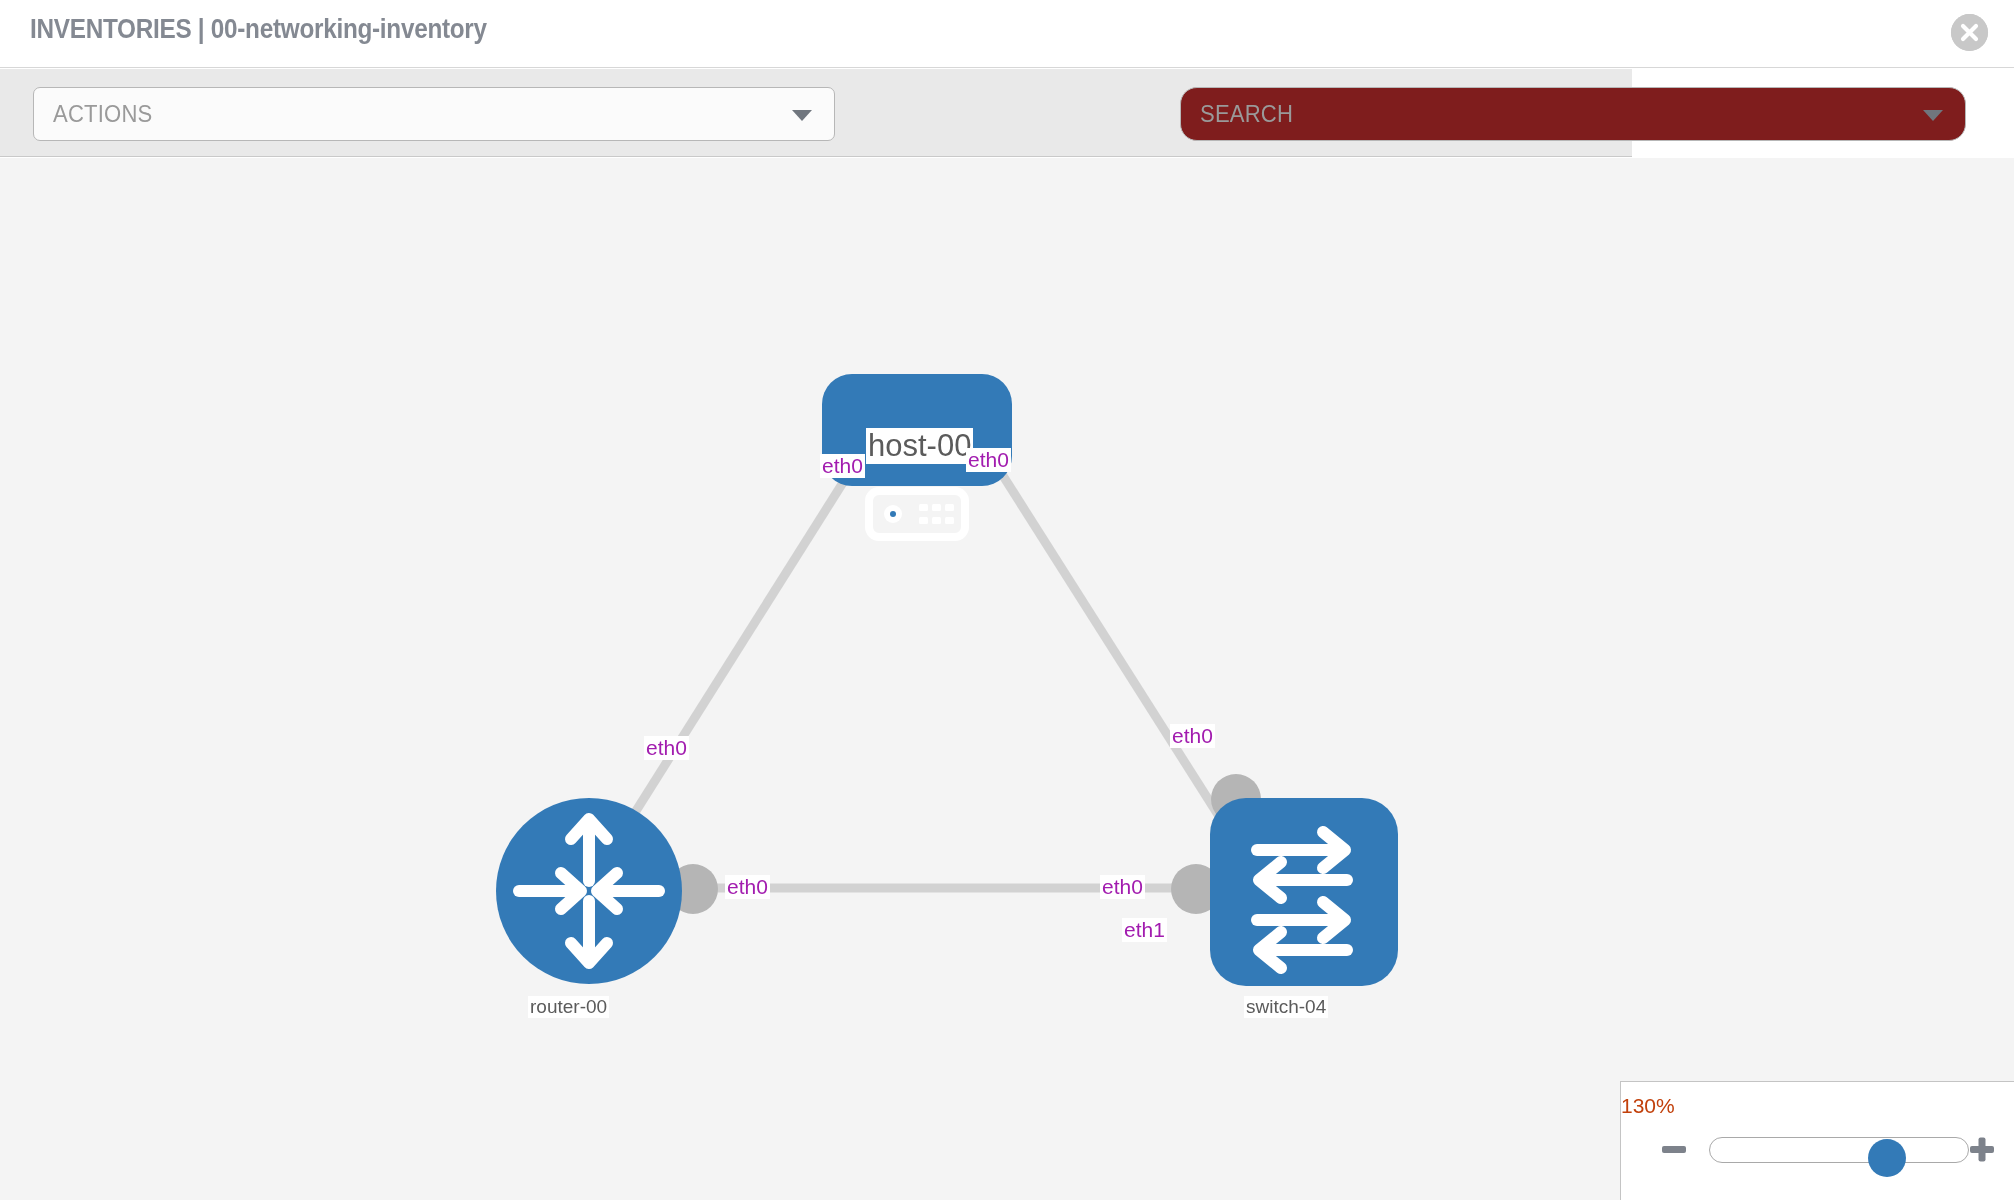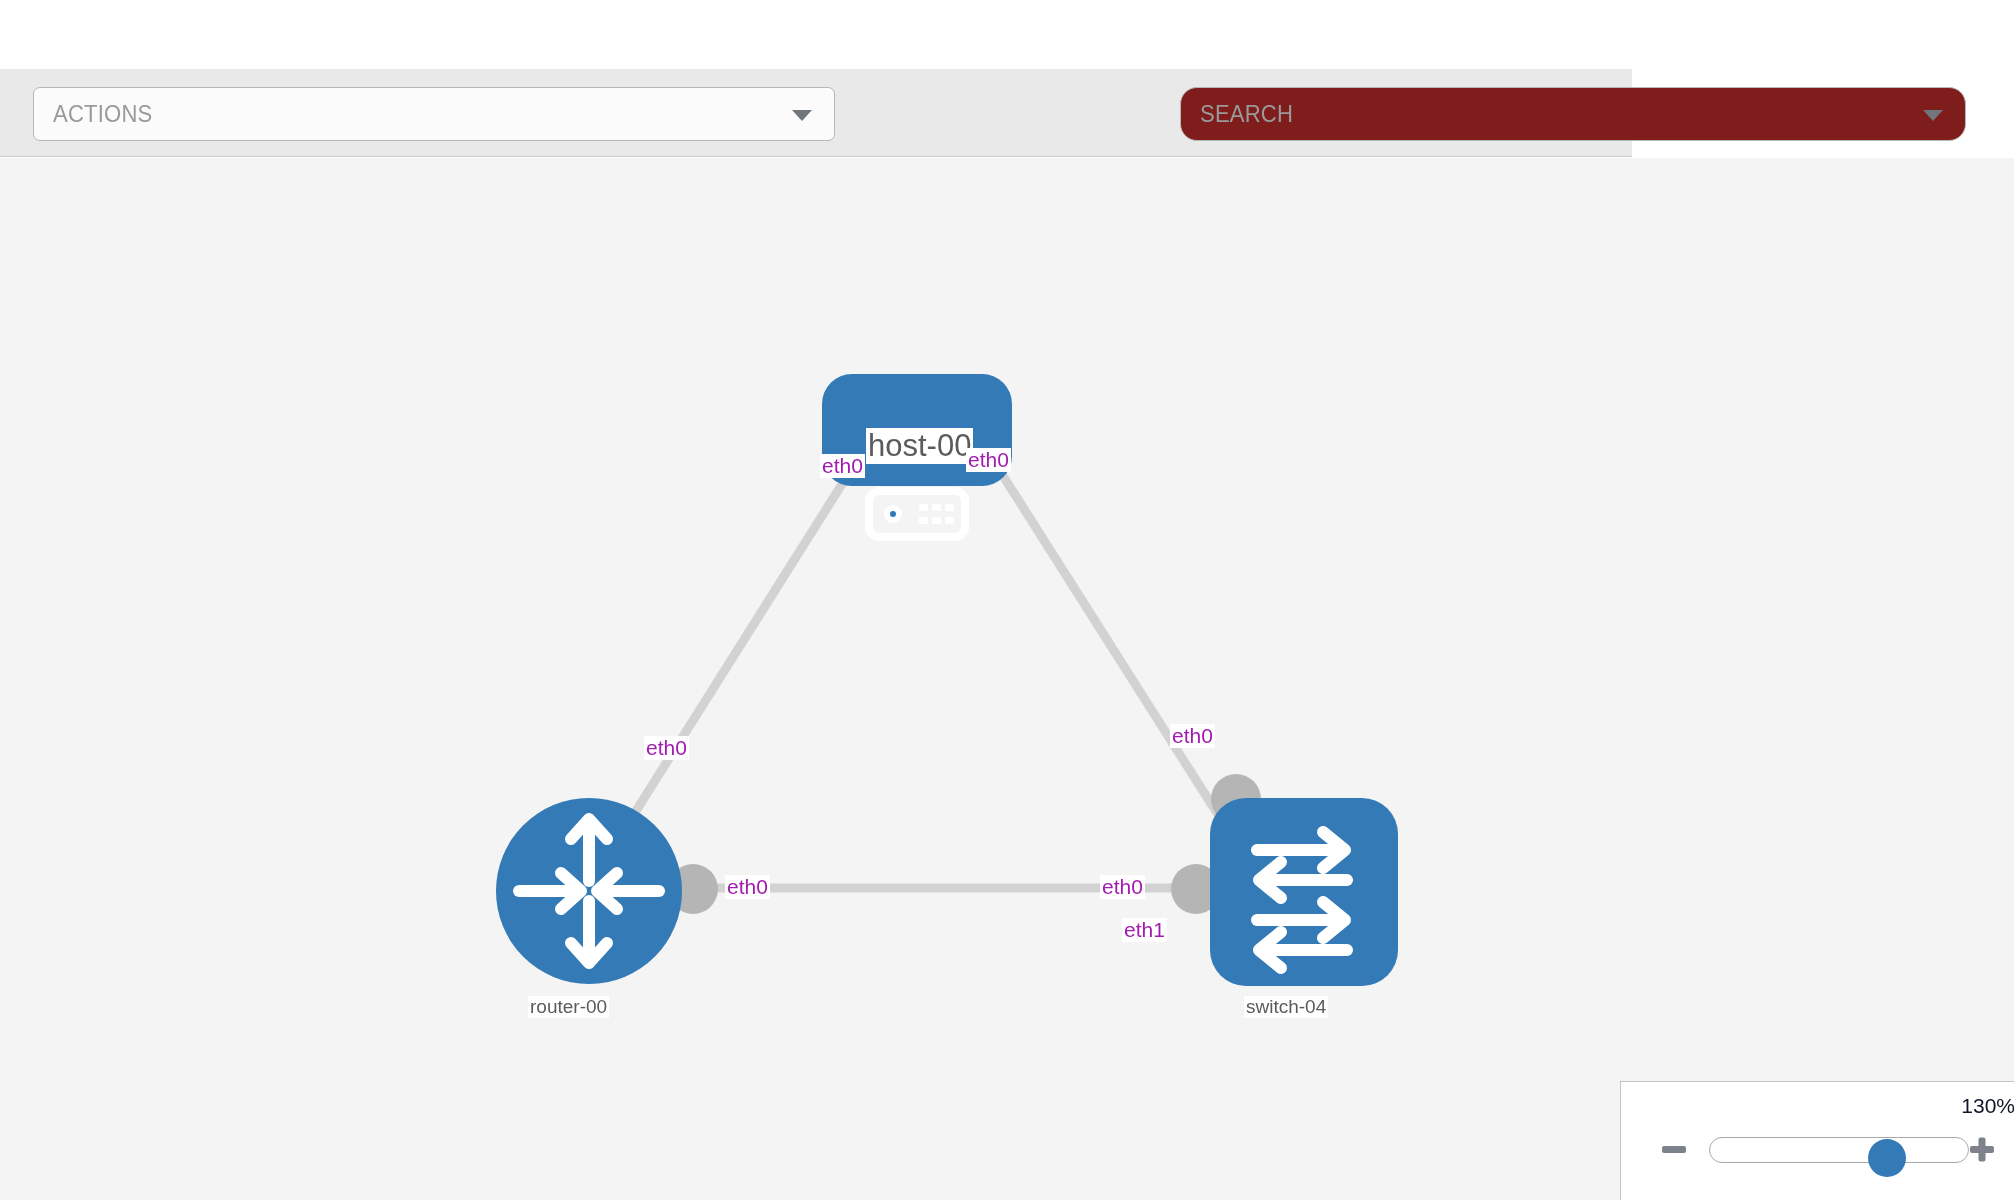--- a/index.html
+++ b/index.html
@@ -171,23 +171,23 @@
     height: 119px;
     background: #ffffff;
     border-top: 1px solid #c4c4c4;
     border-left: 1px solid #c4c4c4;
   }
   .zoom-value {
     position: absolute;
     top: 12px;
     left: 0;
     width: 394px;
-    text-align: right;
+    text-align: left;
     font-size: 21px;
-    color: #0f172a;
+    color: #c2410c;
   }
   .zoom-row {
     position: absolute;
     top: 48px;
     left: 0;
     width: 394px;
     height: 40px;
   }
   .zoom-minus, .zoom-plus {
     position: absolute;
@@ -218,20 +218,29 @@
     border-radius: 50%;
     background: #337ab7;
     cursor: grab;
   }
 </style>
 </head>
 <body>
 
 <div id="app">
 
+  <div class="header">
+    <div class="header-title">INVENTORIES | 00-networking-inventory</div>
+    <div class="close-btn">
+      <svg width="37" height="37" viewBox="0 0 37 37">
+        <circle cx="18.5" cy="18.5" r="18.5" fill="#c8c8c8"></circle>
+        <path d="M12 12 L25 25 M25 12 L12 25" stroke="#ffffff" stroke-width="4.2" stroke-linecap="round"></path>
+      </svg>
+    </div>
+  </div>
 
   <div class="toolbar">
 
     <div class="actions-select">
       <span class="label">ACTIONS</span>
       <span class="caret"></span>
     </div>
 
     <div class="tool-icon wrench">
       <svg width="44" height="44" viewBox="0 0 44 44">

